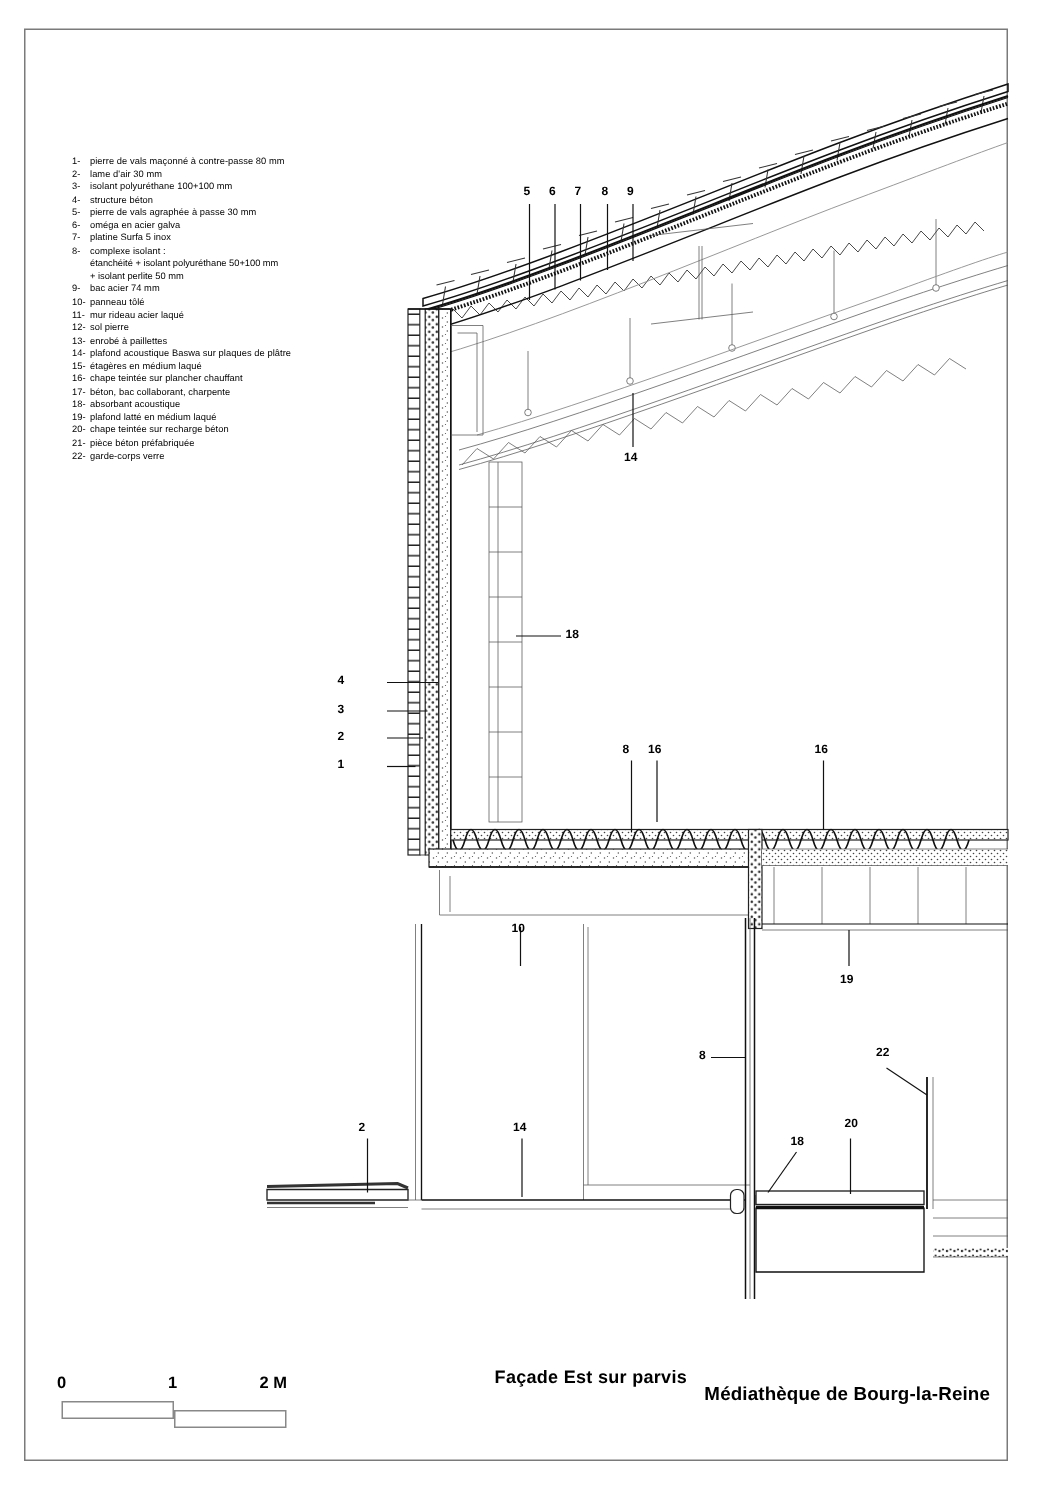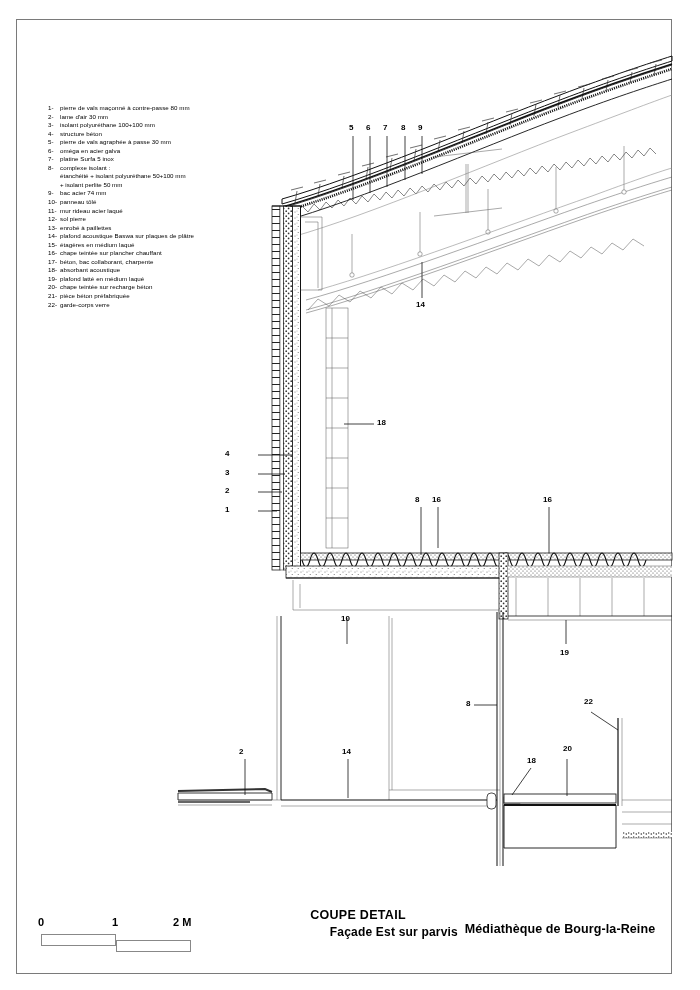--- a/index.html
+++ b/index.html
@@ -24,21 +24,21 @@
   .cal{position:absolute;font-size:8px;font-weight:bold;line-height:1;
        letter-spacing:.1px;}
 
   
   #scalebar{position:absolute;left:38px;top:916px;width:160px;height:44px;}
   .sc-lbl{position:absolute;font-size:11px;font-weight:bold;top:0;}
   .sc-box{position:absolute;border:1px solid #888;box-sizing:border-box;}
   #title-main{position:absolute;left:258px;top:908px;width:200px;text-align:center;}
   #title-main .t1{font-size:12.5px;font-weight:bold;letter-spacing:.3px;}
   #title-main .t2{font-size:12px;font-weight:bold;letter-spacing:.2px;margin-top:3px;text-align:right;}
-  #title-right{position:absolute;left:460px;top:922px;width:200px;text-align:center;
+  #title-right{position:absolute;left:460px;top:922px;width:200px;text-align:right;
                font-size:12.5px;font-weight:bold;letter-spacing:.1px;}
 
   svg{position:absolute;left:0;top:0;}
   .ln{stroke:#111;fill:none;}
   .thin{stroke:#555;stroke-width:.5;fill:none;}
   .gray{stroke:#8c8c8c;stroke-width:.6;fill:none;}
 </style>
 </head>
 <body>
 
@@ -457,18 +457,17 @@
 
   <div id="scalebar">
     <div class="sc-lbl" style="left:0px">0</div>
     <div class="sc-lbl" style="left:74px">1</div>
     <div class="sc-lbl" style="left:135px">2 M</div>
     <div class="sc-box" style="left:3px;top:18px;width:75px;height:12px"></div>
     <div class="sc-box" style="left:78px;top:24px;width:75px;height:12px"></div>
   </div>
 
   <div id="title-main">
-    <div class="t1">COUPE DETAIL</div>
     <div class="t2">Façade Est sur parvis</div>
   </div>
   <div id="title-right">Médiathèque de Bourg-la-Reine</div>
 
 </div>
 
 </body></html>

